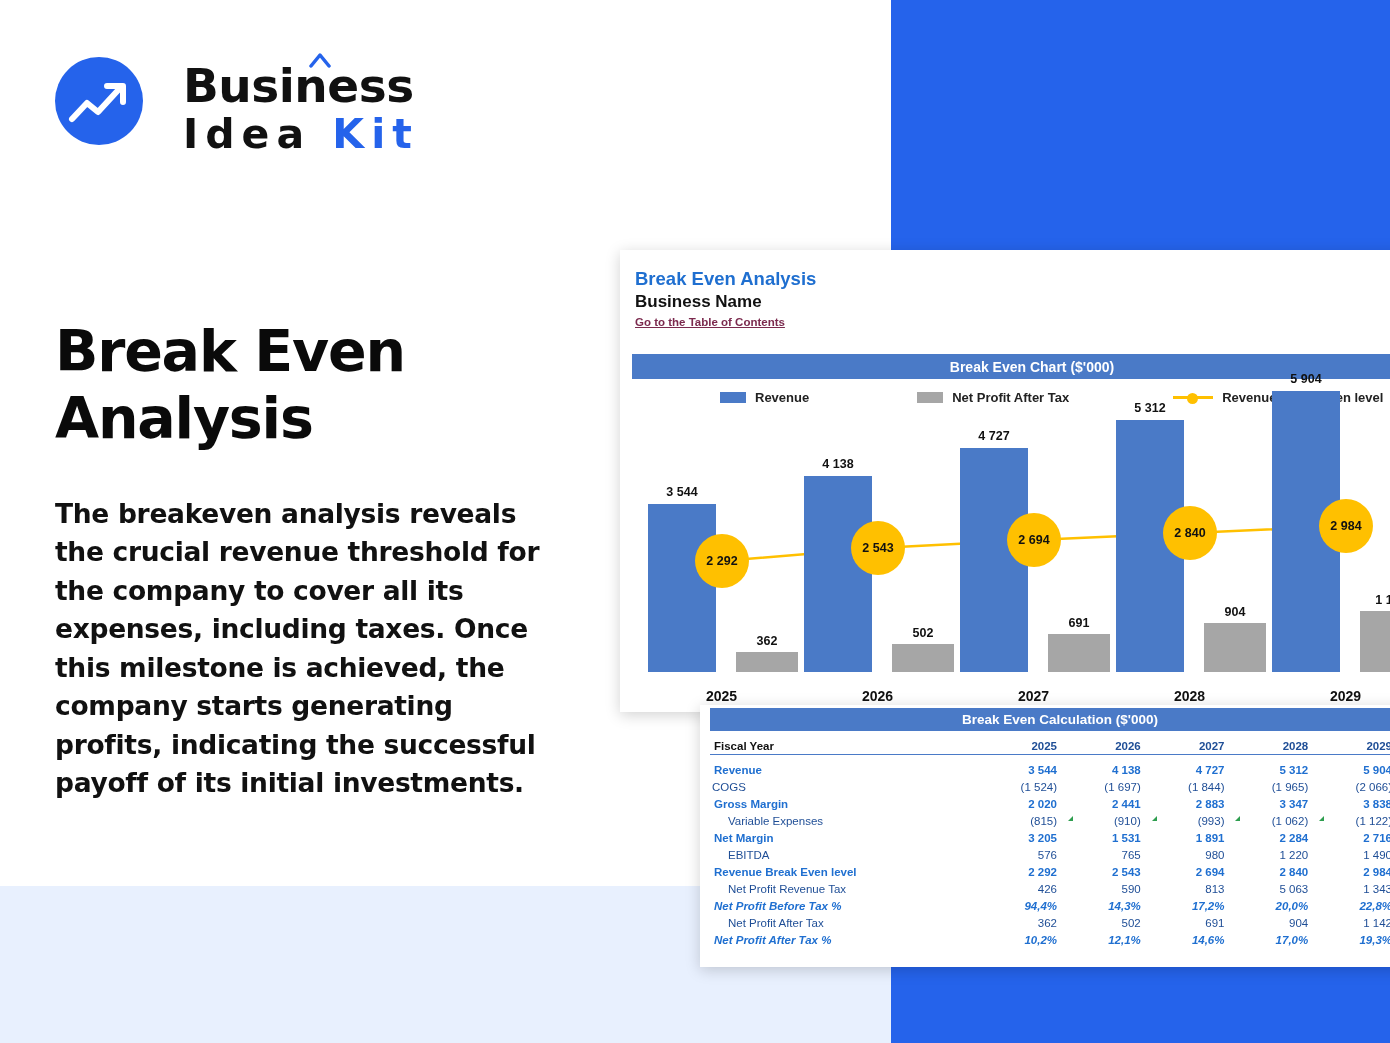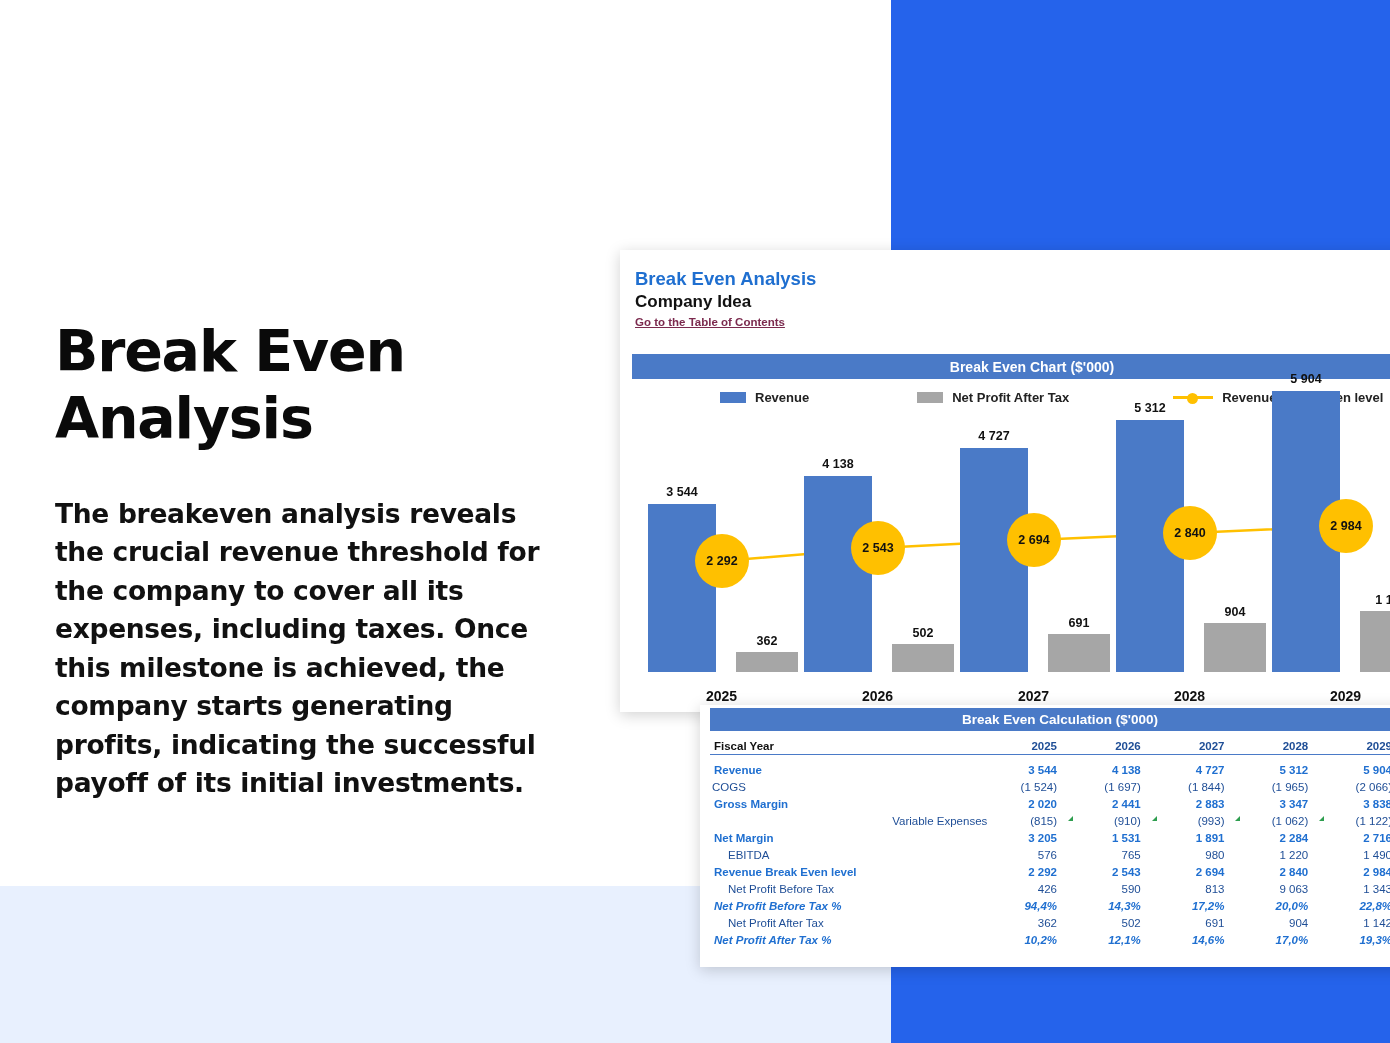--- a/index.html
+++ b/index.html
@@ -154,27 +154,40 @@
 </style>
 </head>
 <body>
 
 <div class="page">
 
   <div class="bg-blue-right"></div>
   <div class="bg-blue-bottom"></div>
   <div class="bg-lightblue-bottom"></div>
 
+  <div class="logo">
+    <div class="logo-mark">
+      <svg width="88" height="88" viewBox="0 0 88 88">
+        <polyline points="17,62 32,46 43,55 66,30" fill="none" stroke="#ffffff" stroke-width="6" stroke-linecap="round" stroke-linejoin="round"></polyline>
+        <polyline points="52,29 68,29 68,45" fill="none" stroke="#ffffff" stroke-width="6" stroke-linecap="round" stroke-linejoin="round"></polyline>
+      </svg>
+    </div>
+    <div class="logo-text-1">Business</div>
+    <svg class="logo-hat" viewBox="0 0 22 16">
+      <polyline points="2,14 11,3 20,14" fill="none" stroke="#2563eb" stroke-width="3.5" stroke-linecap="round" stroke-linejoin="round"></polyline>
+    </svg>
+    <div class="logo-text-2"><span>Idea </span><span class="kit">Kit</span></div>
+  </div>
 
   <div class="headline">Break Even Analysis</div>
   <div class="body-copy">The breakeven analysis reveals the crucial revenue threshold for the company to cover all its expenses, including taxes. Once this milestone is achieved, the company starts generating profits, indicating the successful payoff of its initial investments.</div>
 
   <div class="chart-card">
     <div class="card-title">Break Even Analysis</div>
-    <div class="card-subtitle">Company Idea</div>
+    <div class="card-subtitle">Business Name</div>
     <a class="card-link" href="#">Go to the Table of Contents</a>
 
     <div class="chart-banner">Break Even Chart ($'000)</div>
 
     <div class="legend">
       <div class="legend-item li1">
         <span class="swatch sw-rev"></span>
         <span>Revenue</span>
       </div>
       <div class="legend-item li2">
@@ -278,21 +291,21 @@
       </tr>
       <tr class="row-bold">
         <td class="lbl">Gross Margin</td>
         <td class="num">2 020</td>
         <td class="num">2 441</td>
         <td class="num">2 883</td>
         <td class="num">3 347</td>
         <td class="num">3 838</td>
       </tr>
       <tr class="row-sub">
-        <td class="lbl" style="padding-left:18px;text-align:right;">Variable Expenses</td>
+        <td class="lbl" style="padding-left:18px;">Variable Expenses</td>
         <td class="num flag">(815)</td>
         <td class="num flag">(910)</td>
         <td class="num flag">(993)</td>
         <td class="num flag">(1 062)</td>
         <td class="num">(1 122)</td>
       </tr>
       <tr class="row-bold">
         <td class="lbl">Net Margin</td>
         <td class="num">3 205</td>
         <td class="num">1 531</td>
@@ -310,25 +323,25 @@
       </tr>
       <tr class="row-bold">
         <td class="lbl">Revenue Break Even level</td>
         <td class="num">2 292</td>
         <td class="num">2 543</td>
         <td class="num">2 694</td>
         <td class="num">2 840</td>
         <td class="num">2 984</td>
       </tr>
       <tr class="row-sub">
-        <td class="lbl" style="padding-left:18px;">Net Profit Before Tax</td>
+        <td class="lbl" style="padding-left:18px;">Net Profit Revenue Tax</td>
         <td class="num">426</td>
         <td class="num">590</td>
         <td class="num">813</td>
-        <td class="num">9 063</td>
+        <td class="num">5 063</td>
         <td class="num">1 343</td>
       </tr>
       <tr class="row-pct">
         <td class="lbl">Net Profit Before Tax %</td>
         <td class="num">94,4%</td>
         <td class="num">14,3%</td>
         <td class="num">17,2%</td>
         <td class="num">20,0%</td>
         <td class="num">22,8%</td>
       </tr>

